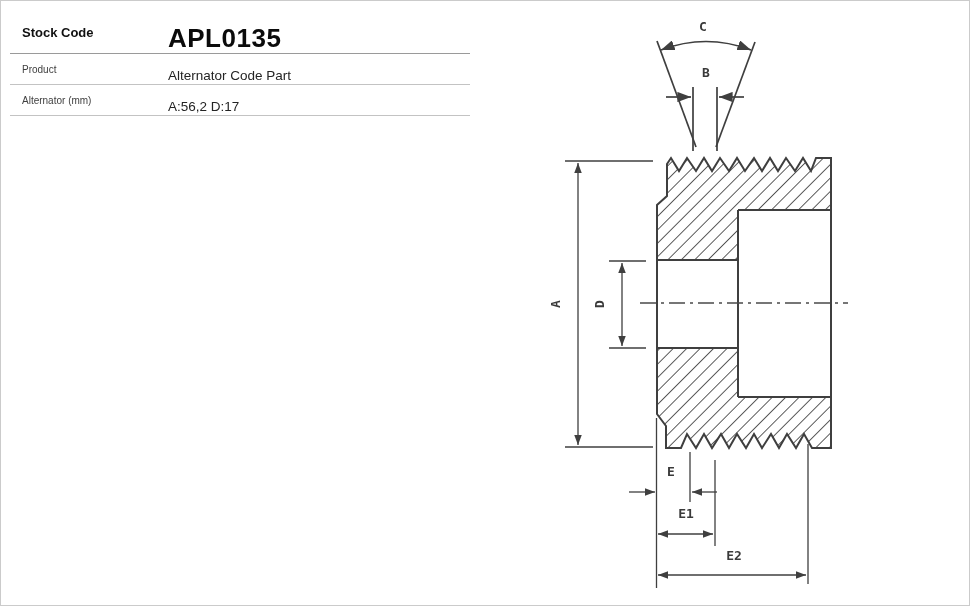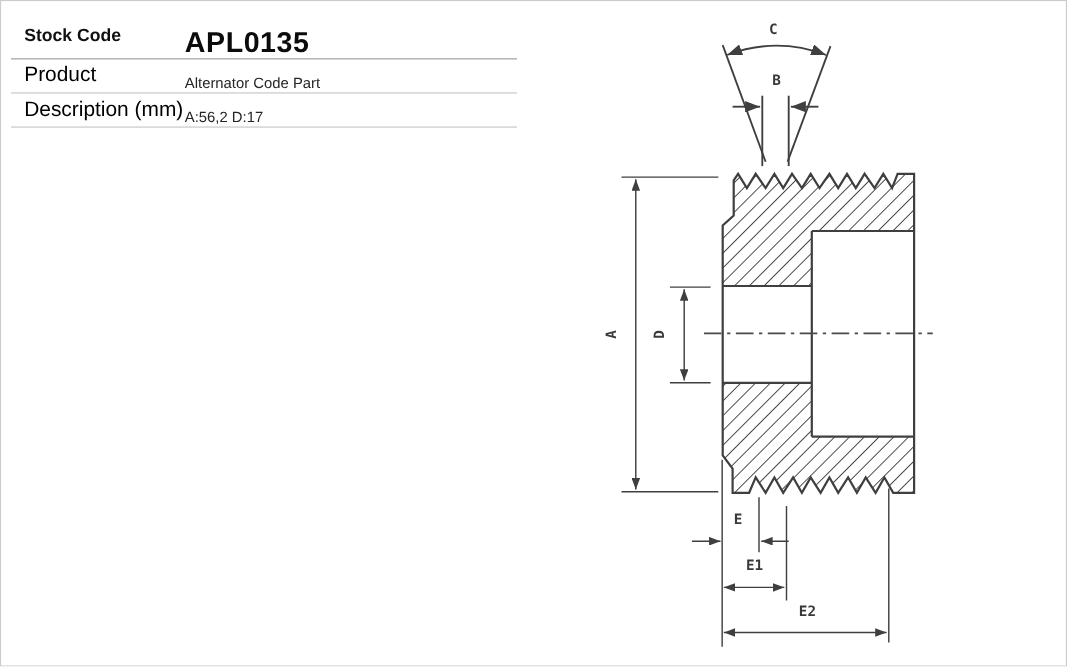--- a/index.html
+++ b/index.html
@@ -5,22 +5,22 @@
   html,body{margin:0;padding:0;}
   body{
     width:970px;height:606px;position:relative;background:#ffffff;
     font-family:"Liberation Sans",sans-serif;overflow:hidden;
   }
   .frame{position:absolute;inset:0;border:1px solid #cbcbcb;pointer-events:none;}
   
   .spec-table{position:absolute;left:10px;top:12px;width:460px;}
   .spec-row{display:flex;align-items:center;height:31px;border-bottom:1px solid #c3c3c3;padding-left:12px;box-sizing:border-box;}
   .spec-row.header{height:42px;border-bottom:1px solid #9a9a9a;}
-  .spec-label{width:146px;flex:none;font-size:19px;color:#000000;}
-  .spec-row.header .spec-label{font-size:16px;font-weight:700;color:#101010;}
+  .spec-label{width:146px;flex:none;font-size:10px;color:#404040;}
+  .spec-row.header .spec-label{font-size:13px;font-weight:700;color:#101010;}
   .spec-value{font-size:13.5px;color:#242424;margin-top:12px;}
   .spec-row.header .spec-value{font-size:26px;font-weight:800;color:#0b0b0b;letter-spacing:.5px;}
   
   .drawing{position:absolute;left:0;top:0;}
   .drawing text{
     font-family:"DejaVu Sans Mono","Liberation Mono",monospace;
     font-weight:700;font-size:13px;fill:#3a3a3a;
   }
 </style>
 </head>
@@ -31,21 +31,21 @@
 <div class="spec-table">
   <div class="spec-row header">
     <div class="spec-label">Stock Code</div>
     <div class="spec-value">APL0135</div>
   </div>
   <div class="spec-row">
     <div class="spec-label">Product</div>
     <div class="spec-value">Alternator Code Part</div>
   </div>
   <div class="spec-row">
-    <div class="spec-label">Description (mm)</div>
+    <div class="spec-label">Alternator (mm)</div>
     <div class="spec-value">A:56,2 D:17</div>
   </div>
 </div>
 
 <svg class="drawing" width="970" height="606" viewBox="0 0 970 606">
   <defs>
     <pattern id="hatch" width="9.5" height="9.5" patternUnits="userSpaceOnUse" patternTransform="rotate(45)">
       <line x1="0" y1="0" x2="0" y2="9.5" stroke="#3f3f3f" stroke-width="1.7"></line>
     </pattern>
     <marker id="arw" viewBox="0 0 8 6" refX="8" refY="3" markerWidth="8" markerHeight="6" orient="auto-start-reverse" fill="#3f3f3f">

